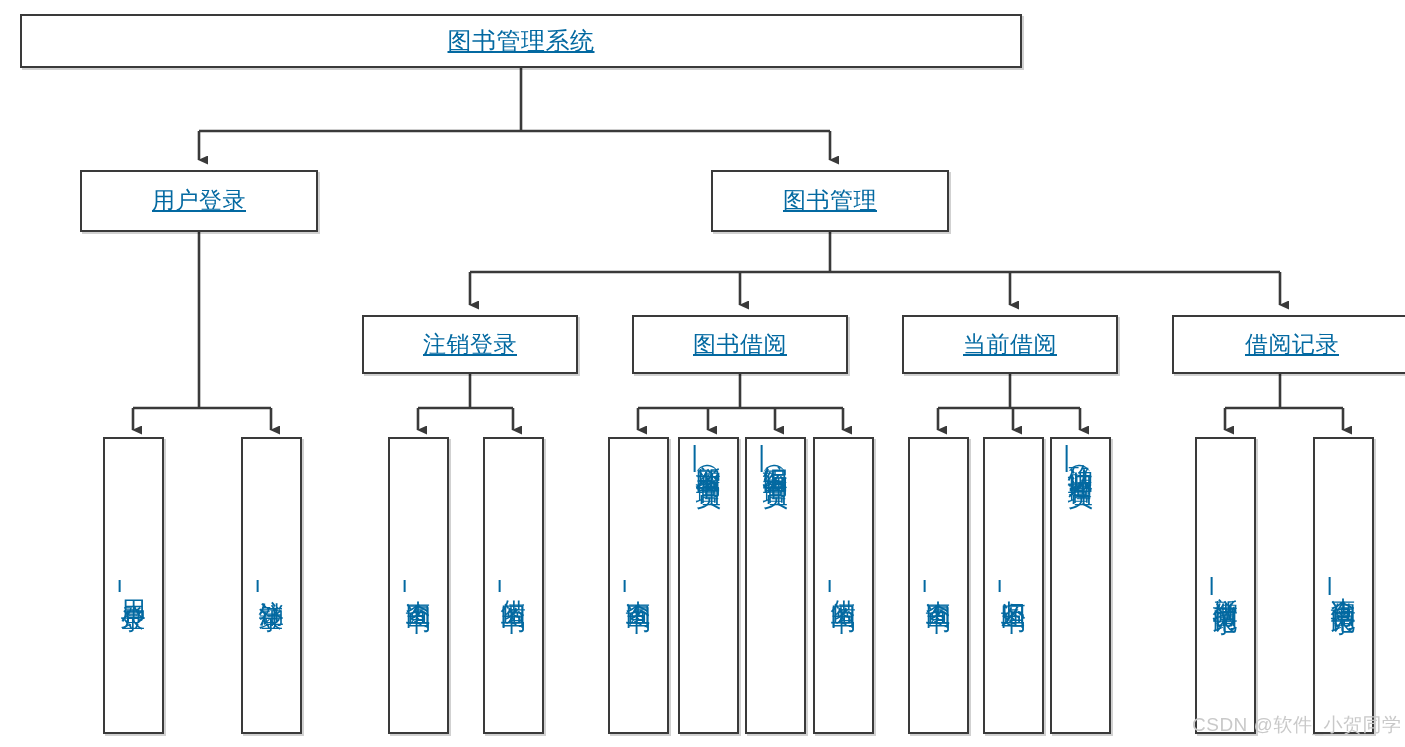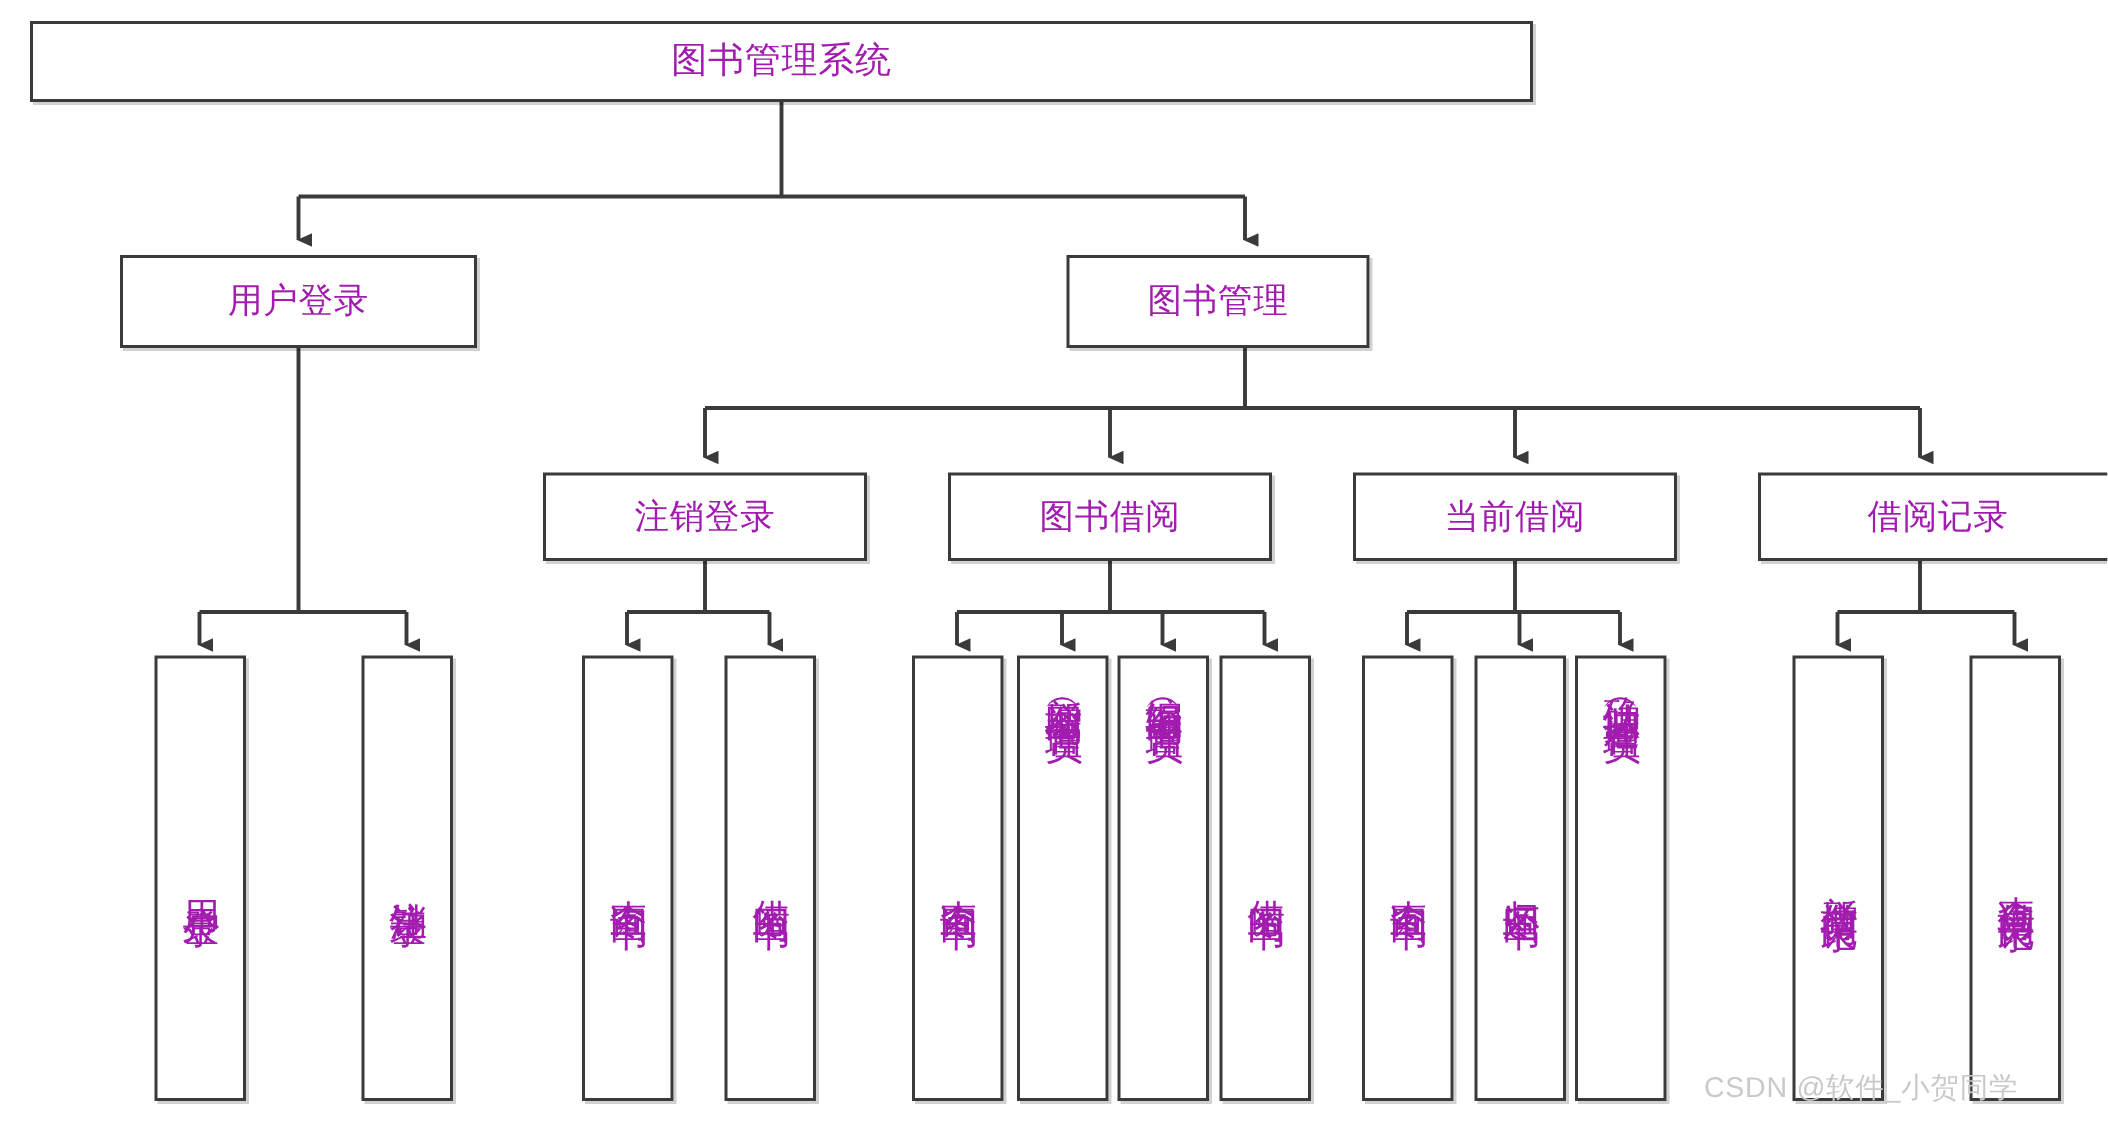--- a/index.html
+++ b/index.html
@@ -29,23 +29,24 @@
     position: absolute;
     box-sizing: border-box;
     border: 2px solid #3a3a3a;
     background: #ffffff;
     display: flex;
     align-items: center;
     justify-content: center;
     box-shadow: 2px 2px 0 rgba(0,0,0,0.18);
   }
   .node .label {
-    color: #a21caf;
+    color: #0369a1;
     letter-spacing: 0.5px;
     white-space: nowrap;
+    text-decoration: underline;
   }
   
   .node.h .label {
     font-size: 23px;
     line-height: 1.1;
   }
   .node.root .label {
     font-size: 24px;
   }
   
@@ -60,21 +61,21 @@
     font-size: 25px;
     line-height: 1.05;
     letter-spacing: 3px;
   }
   .node.v.centered {
     align-items: center;
     padding-top: 0;
   }
   .watermark {
     position: absolute;
-    left: 1136px;
+    left: 1192px;
     top: 712px;
     font-size: 19px;
     color: #c9c9c9;
     white-space: nowrap;
     letter-spacing: 0.5px;
   }
 </style>
 </head>
 <body>
 
@@ -130,21 +131,21 @@
     </g>
   </svg>
 
   <div class="node h root" style="left:20px; top:14px; width:1002px; height:54px;">
     <span class="label">图书管理系统</span>
   </div>
 
   <div class="node h" style="left:80px; top:170px; width:238px; height:62px;">
     <span class="label">用户登录</span>
   </div>
-  <div class="node h" style="left:711px; top:170px; width:202px; height:62px;">
+  <div class="node h" style="left:711px; top:170px; width:238px; height:62px;">
     <span class="label">图书管理</span>
   </div>
 
   <div class="node h" style="left:362px; top:315px; width:216px; height:59px;">
     <span class="label">注销登录</span>
   </div>
   <div class="node h" style="left:632px; top:315px; width:216px; height:59px;">
     <span class="label">图书借阅</span>
   </div>
   <div class="node h" style="left:902px; top:315px; width:216px; height:59px;">

